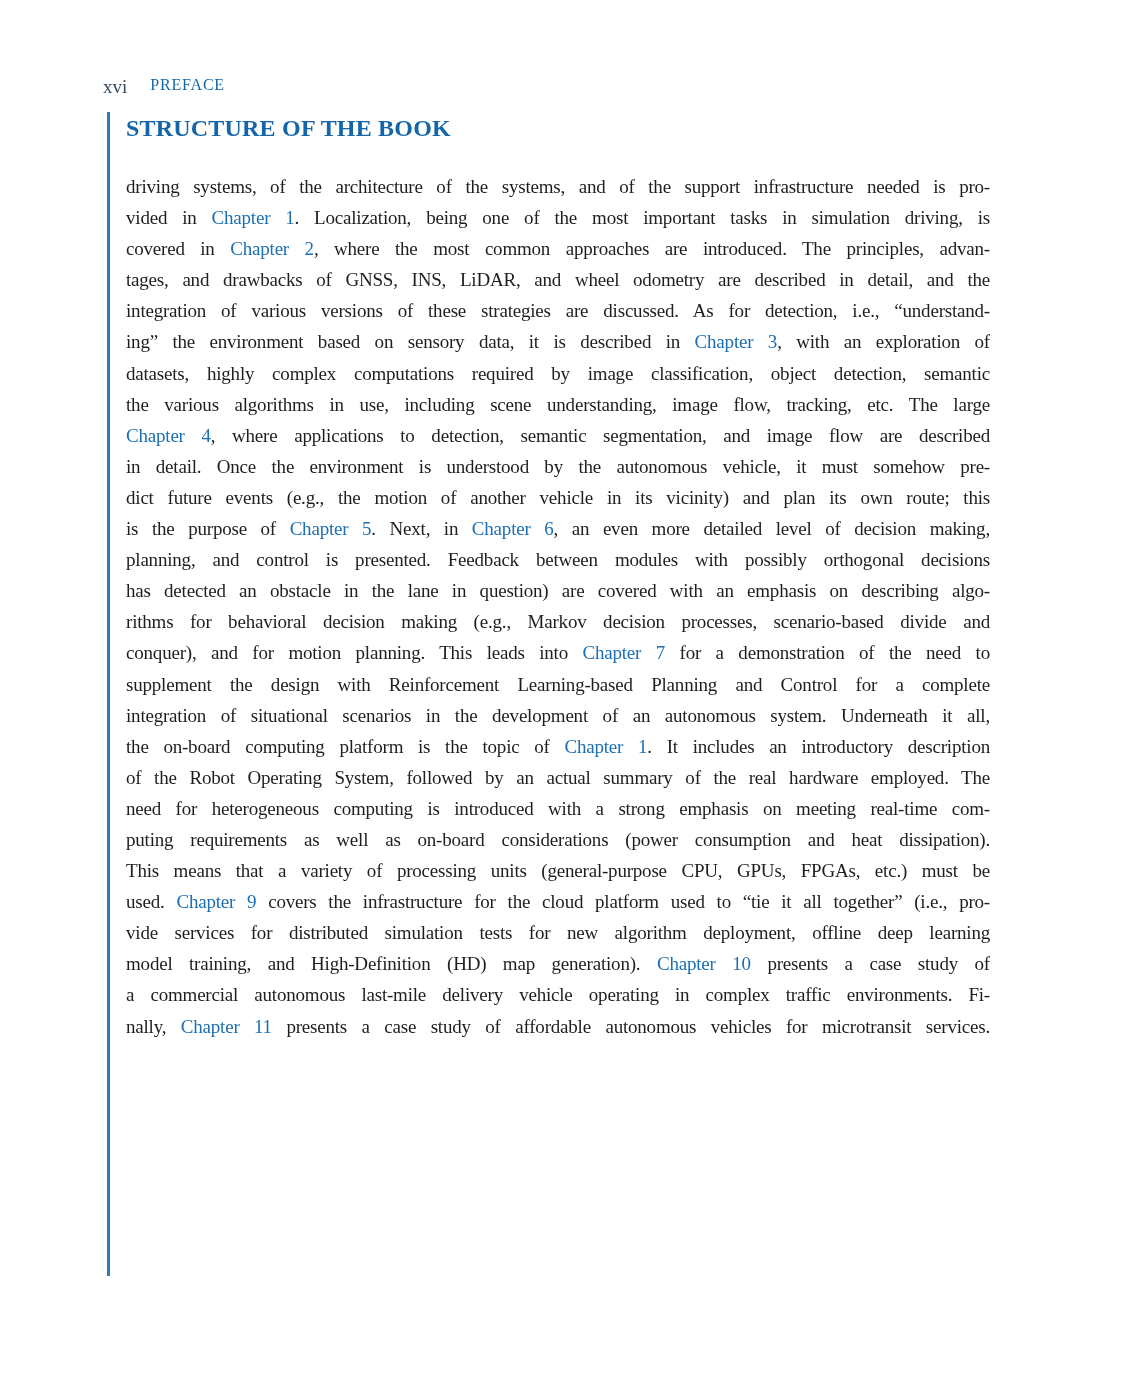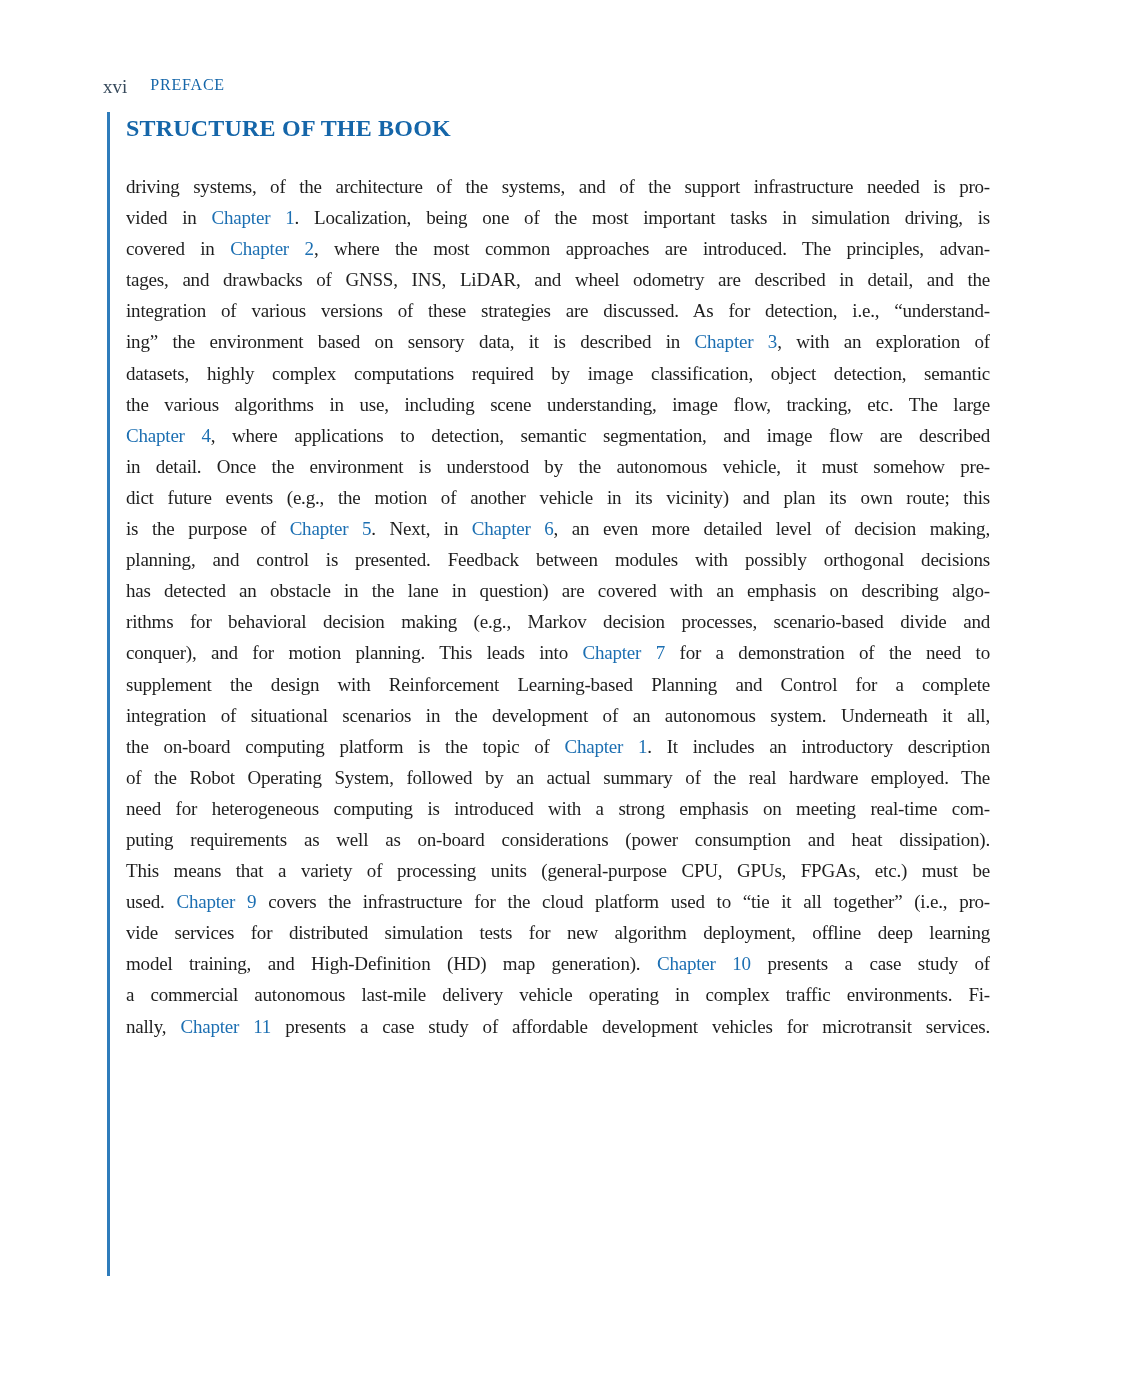--- a/index.html
+++ b/index.html
@@ -102,14 +102,14 @@
     <div class="line"><span>integration of situational scenarios in the development of an autonomous system. Underneath it all,</span></div>
     <div class="line"><span>the on-board computing platform is the topic of </span><span class="chap-link">Chapter 1</span><span>. It includes an introductory description</span></div>
     <div class="line"><span>of the Robot Operating System, followed by an actual summary of the real hardware employed. The</span></div>
     <div class="line"><span>need for heterogeneous computing is introduced with a strong emphasis on meeting real-time com-</span></div>
     <div class="line"><span>puting requirements as well as on-board considerations (power consumption and heat dissipation).</span></div>
     <div class="line"><span>This means that a variety of processing units (general-purpose CPU, GPUs, FPGAs, etc.) must be</span></div>
     <div class="line"><span>used. </span><span class="chap-link">Chapter 9</span><span> covers the infrastructure for the cloud platform used to “tie it all together” (i.e., pro-</span></div>
     <div class="line"><span>vide services for distributed simulation tests for new algorithm deployment, offline deep learning</span></div>
     <div class="line"><span>model training, and High-Definition (HD) map generation). </span><span class="chap-link">Chapter 10</span><span> presents a case study of</span></div>
     <div class="line"><span>a commercial autonomous last-mile delivery vehicle operating in complex traffic environments. Fi-</span></div>
-    <div class="line"><span>nally, </span><span class="chap-link">Chapter 11</span><span> presents a case study of affordable development vehicles for microtransit services.</span></div>
+    <div class="line"><span>nally, </span><span class="chap-link">Chapter 11</span><span> presents a case study of affordable autonomous vehicles for microtransit services.</span></div>
   </div>
 
 </body></html>

